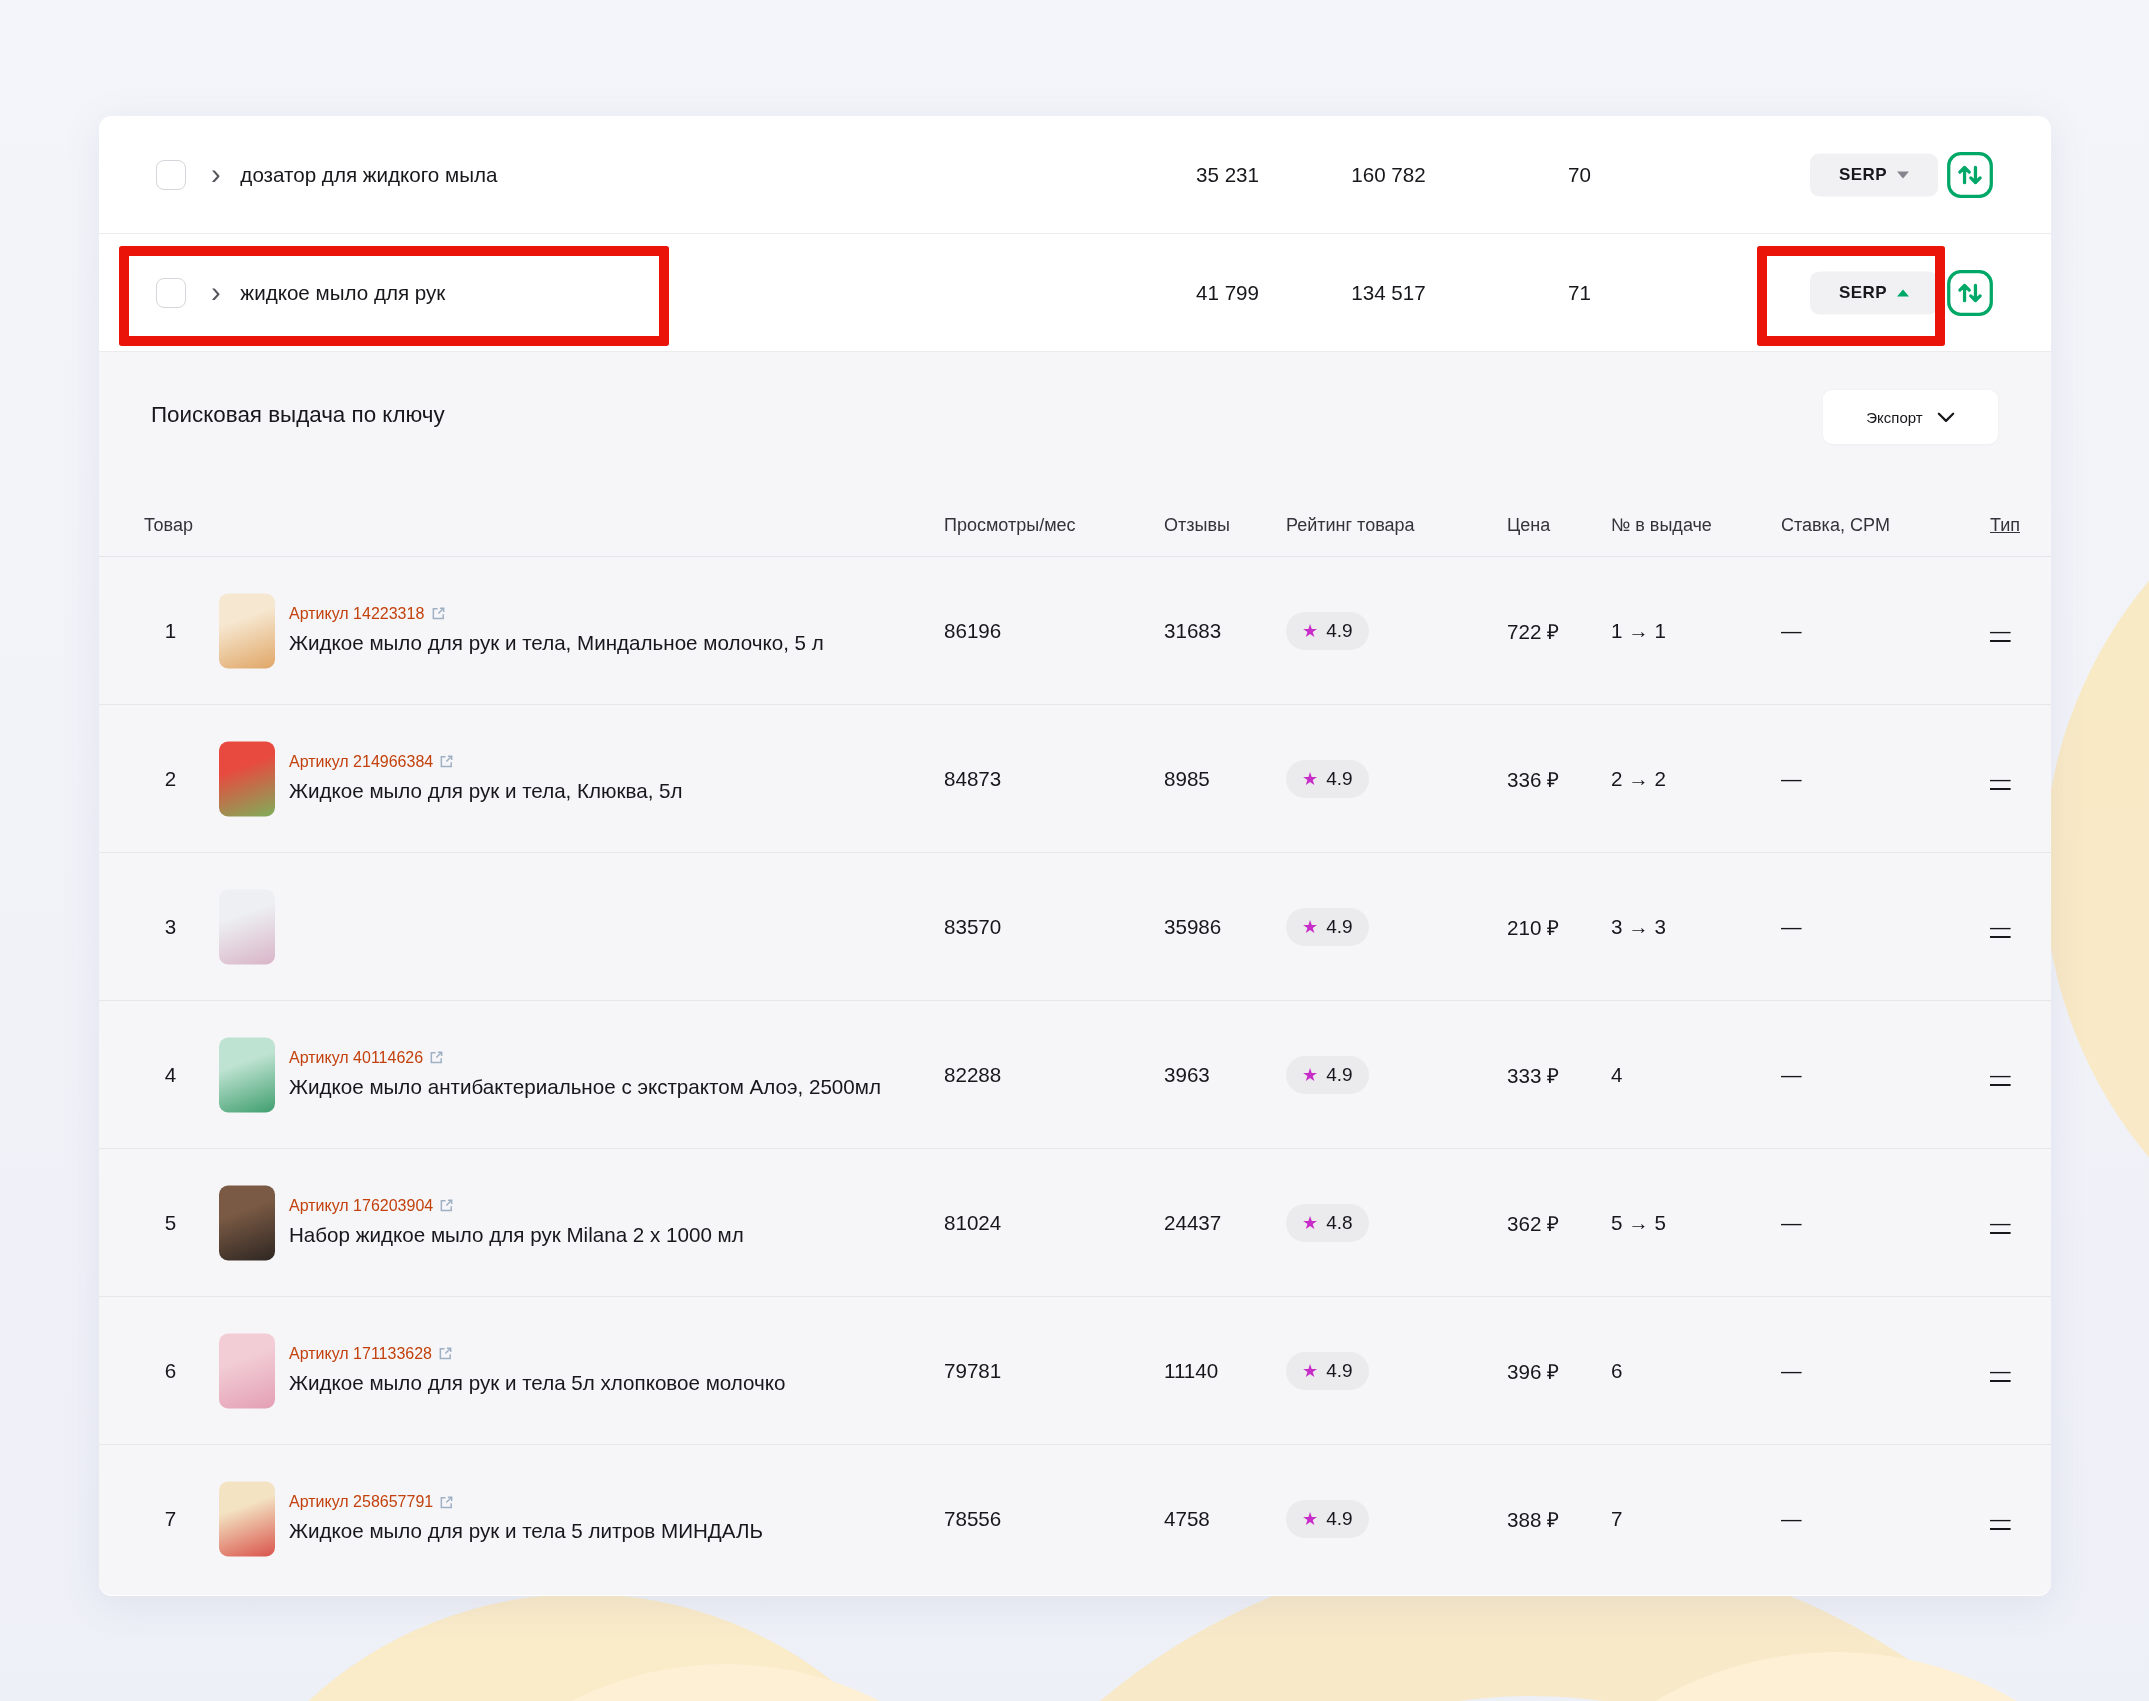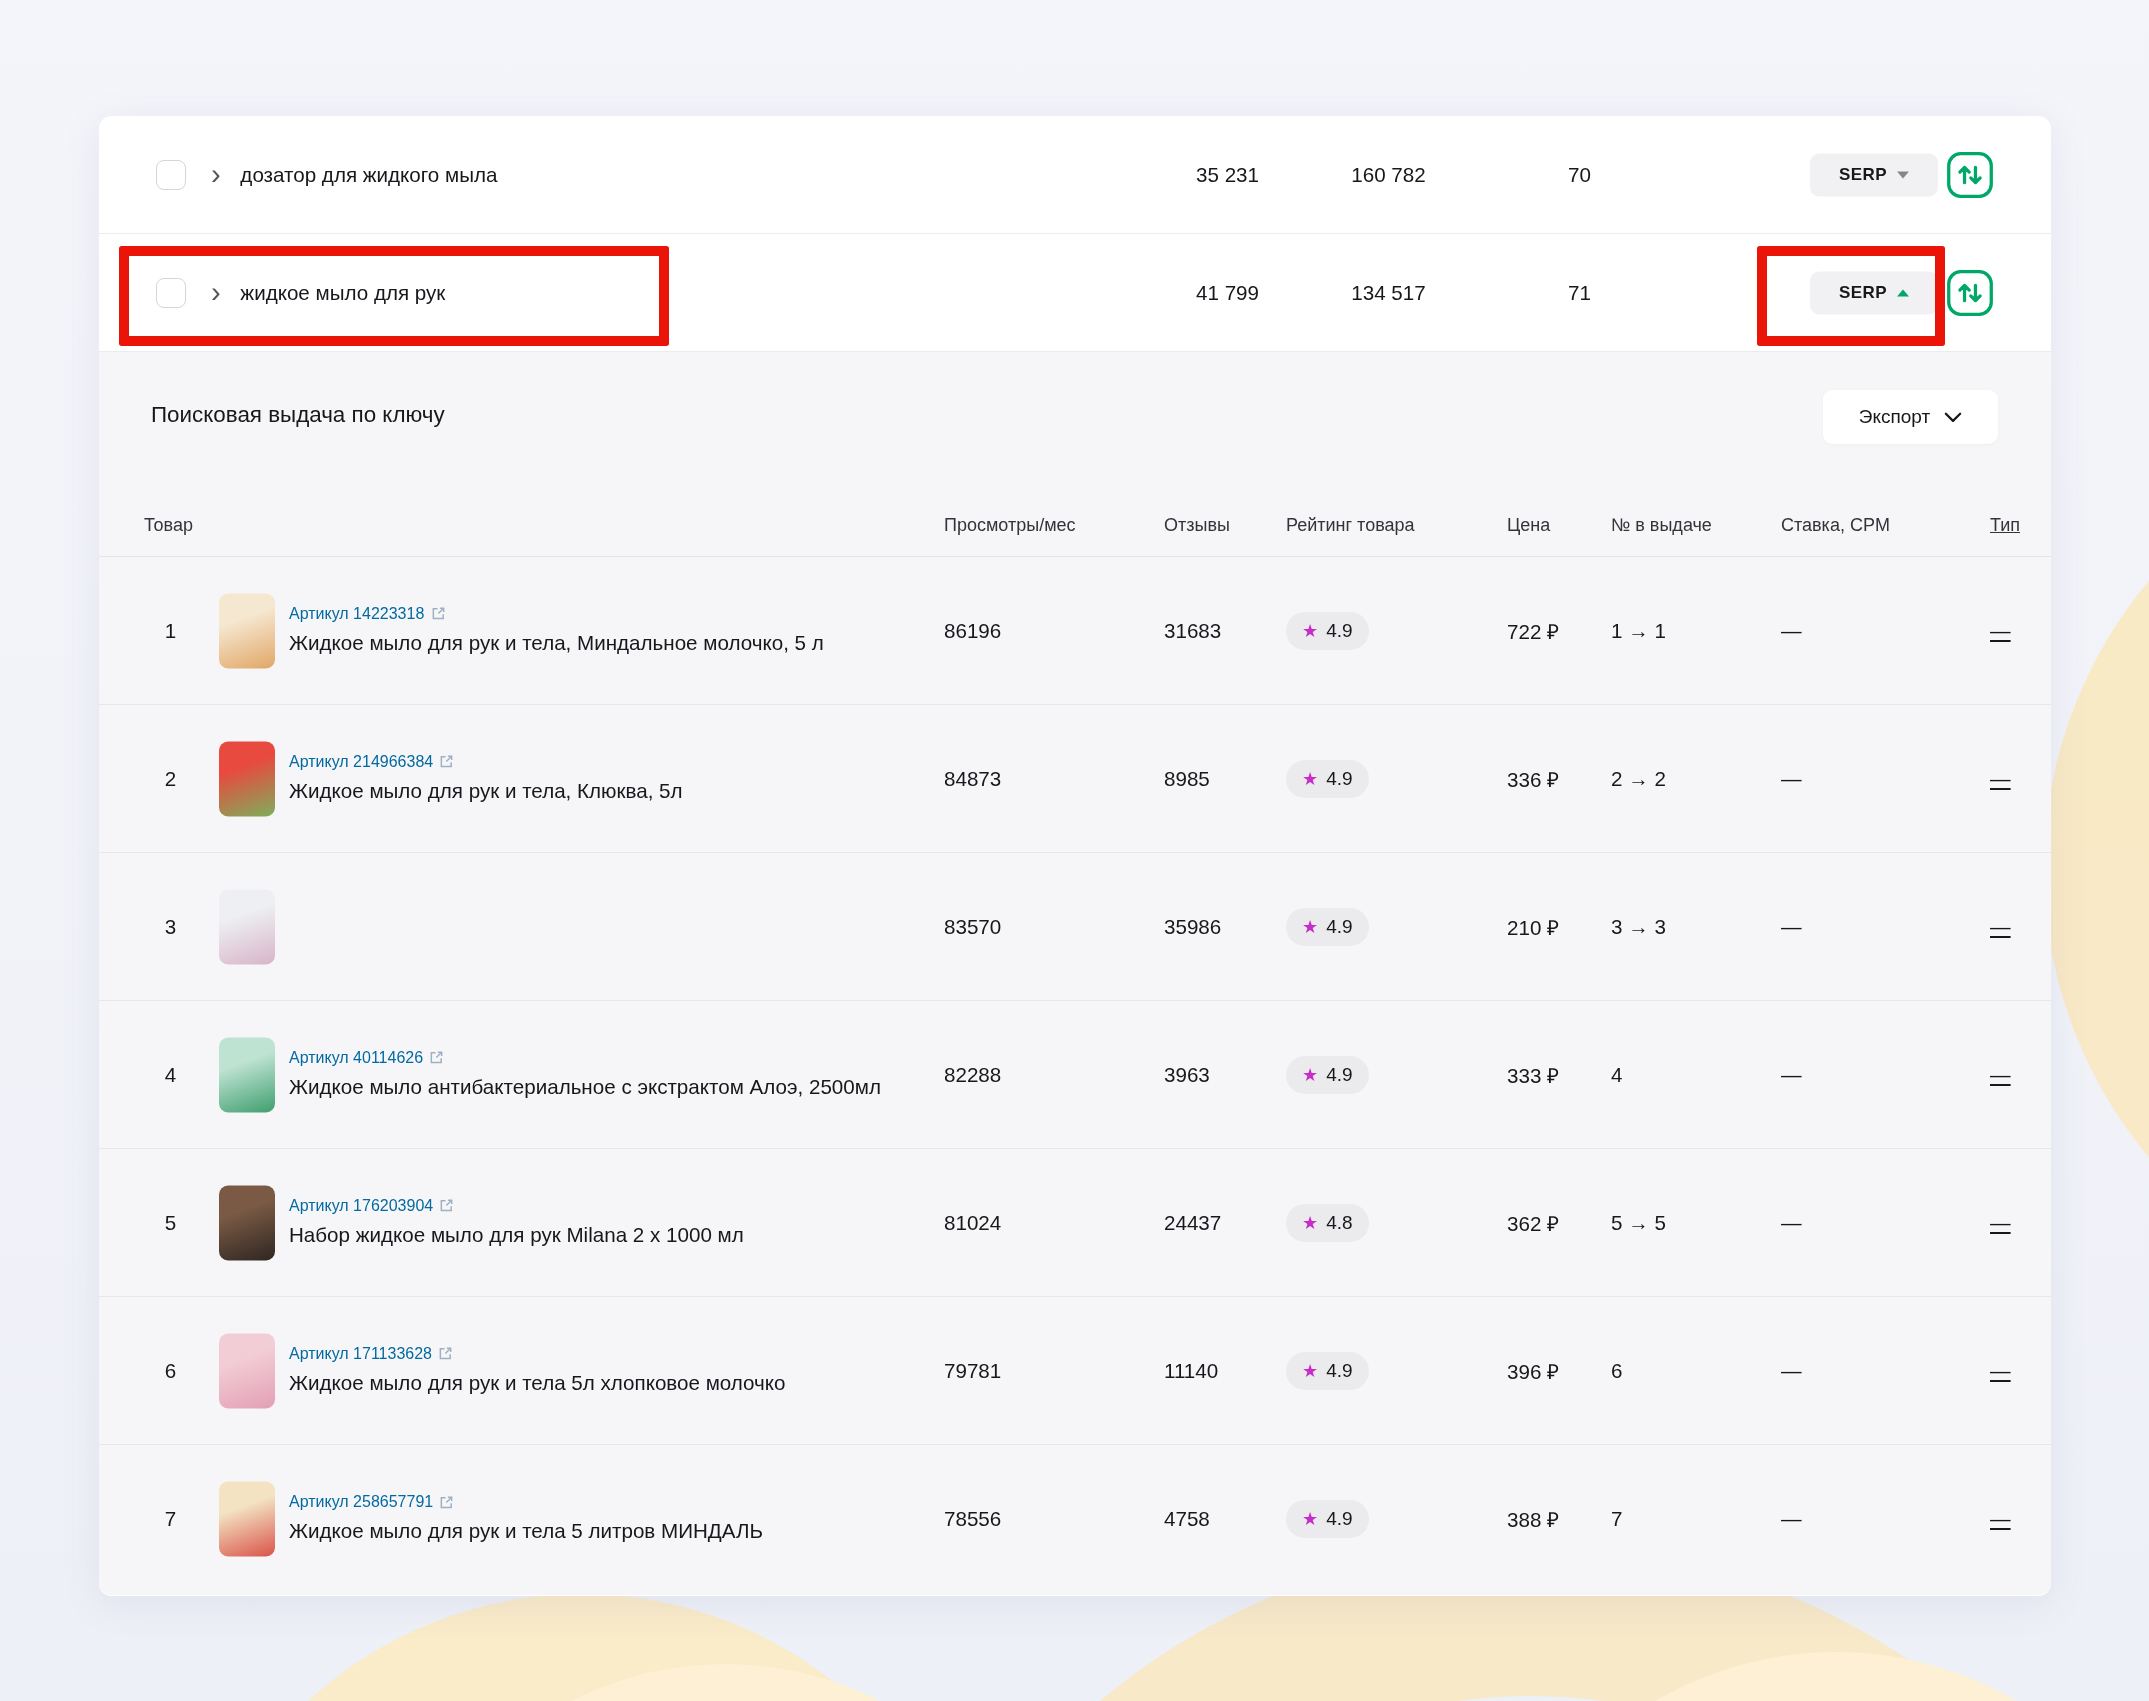--- a/index.html
+++ b/index.html
@@ -42,21 +42,21 @@
   .tri { width:0; height:0; border-left:6.3px solid transparent; border-right:6.3px solid transparent; border-top:7.2px solid #85858d; }
   .serp-btn.expanded .tri { border-top:none; border-bottom:7.2px solid #00a868; }
   .dyn-btn { position:absolute; left:1846px; top:50%; transform:translateY(-50%); width:50px; height:50px;
     display:flex; align-items:center; justify-content:center; cursor:pointer; }
 
   
   .panel { position:absolute; left:0; top:236px; width:1952px; height:1243px; background:#f6f6f8; border-radius:0 0 12.5px 12.5px; }
   .panel-title { position:absolute; left:52px; top:50px; font-size:22.4px; font-weight:500; color:#17171c; }
   .export-btn {
     position:absolute; left:1724px; top:38px; width:175px; height:54px; background:#fff; border-radius:9px;
-    display:flex; align-items:center; justify-content:center; gap:14px; font-size:19px; color:#17171c; cursor:pointer;
+    display:flex; align-items:center; justify-content:center; gap:14px; font-size:15px; color:#17171c; cursor:pointer;
     box-shadow:0 0.9px 2.7px rgba(0,0,0,.04);
   }
 
   .thead-label { position:absolute; top:163px; font-size:18px; color:#33333a; }
   .thead-divider { position:absolute; top:204px; left:0; width:1952px; height:0.9px; background:#e5e5e9; }
 
   .col-product { left:45px; }
   .col-views   { left:845px; }
   .col-reviews { left:1065px; }
   .col-rating  { left:1187px; }
@@ -64,21 +64,21 @@
   .col-pos     { left:1512px; }
   .col-cpm     { left:1682px; }
   .col-type    { left:1891px;text-decoration:underline; }
 
   .rows { position:absolute; top:205px; left:0; width:1952px; }
   .p-row { position:relative; height:148px; border-bottom:0.9px solid #e7e7ea; }
   .p-row:last-child { border-bottom:none; }
   .p-rank { position:absolute; left:52px; top:50%; transform:translateY(-50%); width:39px; text-align:center; font-size:20.6px; color:#17171c; }
   .p-thumb { position:absolute; left:120px; top:50%; transform:translateY(-50%); width:56px; height:75px; border-radius:9px; background:#ddd; }
   .p-info { position:absolute; left:190px; top:50%; transform:translateY(-50%); width:631px; }
-  .p-sku { font-size:16px; color:#0369a1; display:flex; align-items:center; gap:6.3px; cursor:pointer; }
+  .p-sku { font-size:16px; color:#c2410c; display:flex; align-items:center; gap:6.3px; cursor:pointer; }
   .p-title { margin-top:6.3px; font-size:20.6px; line-height:28px; color:#17171c; }
   .p-cell { position:absolute; top:50%; transform:translateY(-50%); font-size:20.6px; color:#17171c; }
   .rating-badge {
     position:absolute; left:1187px; top:50%; transform:translateY(-50%);
     height:38px; padding:0 16px; background:#ebebee; border-radius:19px;
     display:flex; align-items:center; gap:8px; font-size:19px; color:#17171c;
   }
   .star { color:#c82cc8; font-size:18px; line-height:1; }
 
   

